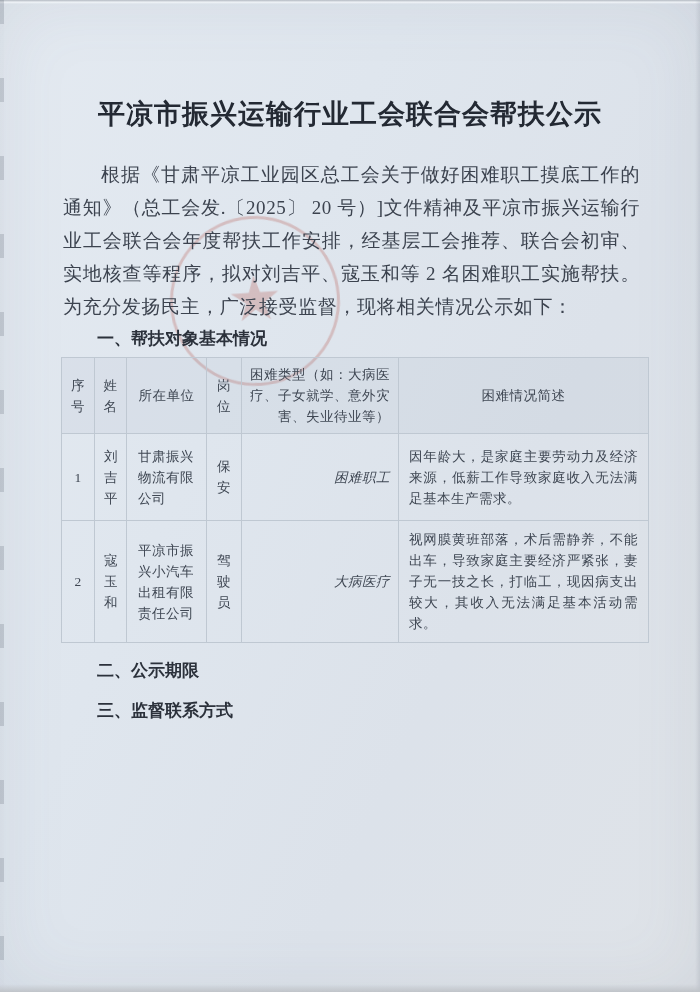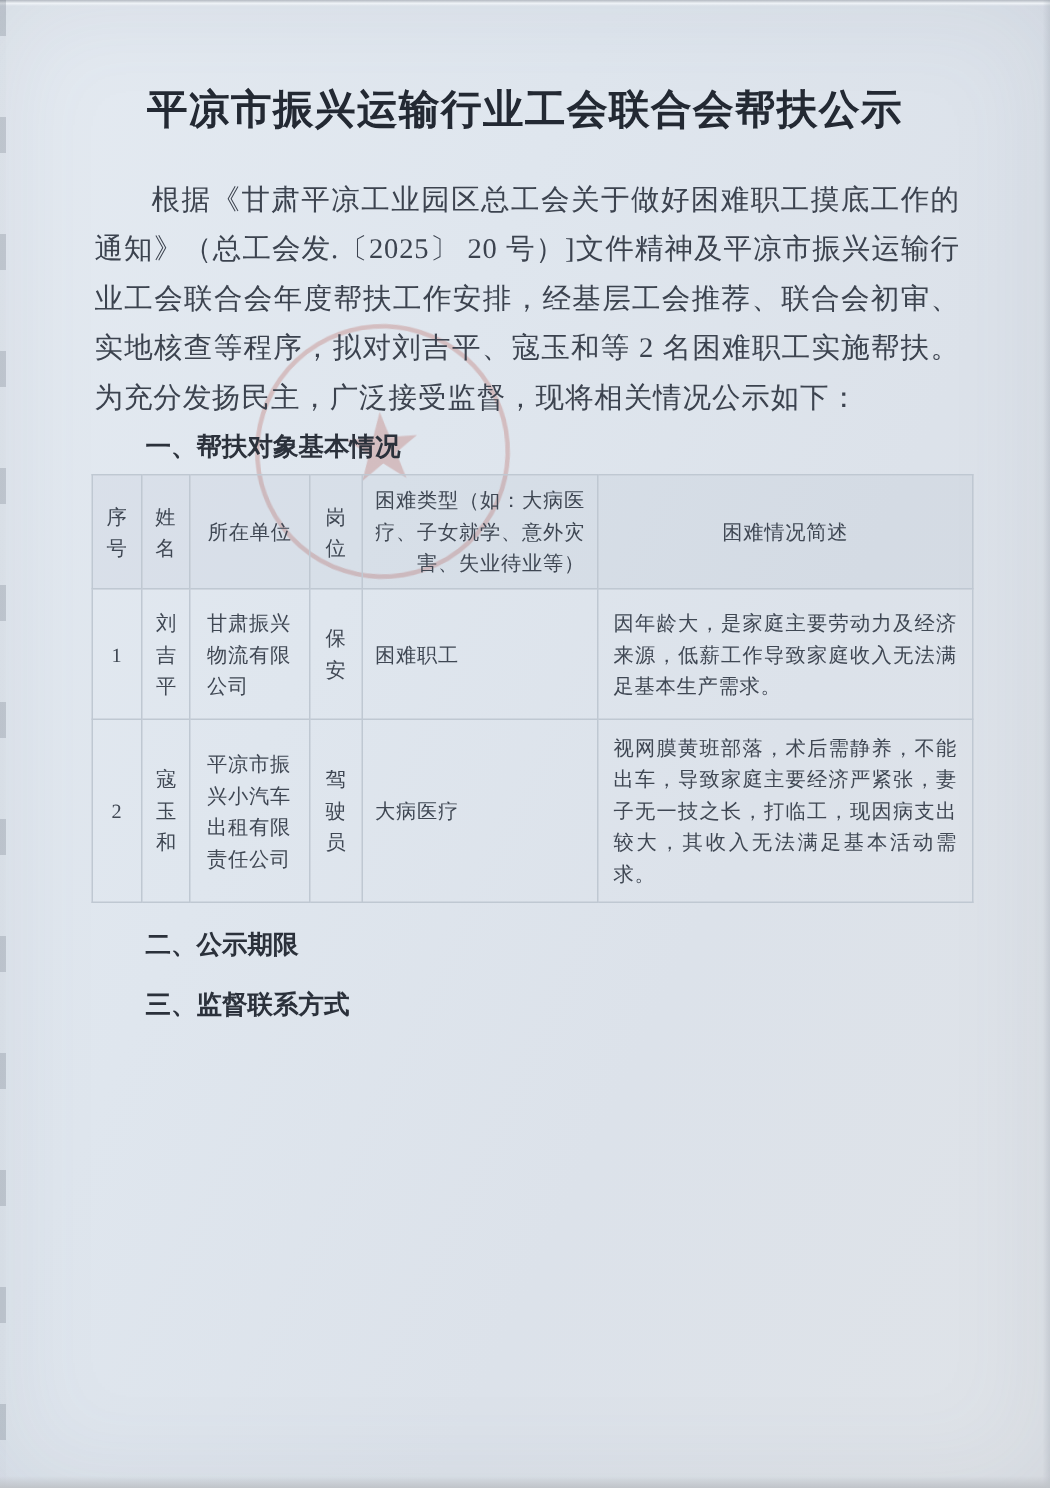--- a/index.html
+++ b/index.html
@@ -13,21 +13,21 @@
   }
   .edge-top{position:absolute;top:0;left:0;width:100%;height:4px;z-index:5;
     background:linear-gradient(to bottom,#b3b9c1 0%,#eff3f7 55%,rgba(239,243,247,0) 100%);}
   .edge-bottom{position:absolute;bottom:0;left:0;width:100%;height:8px;z-index:5;
     background:linear-gradient(to top,#c0c4c9 0%,rgba(192,196,201,0) 100%);}
   .edge-left{position:absolute;top:0;left:0;width:4px;height:100%;z-index:5;opacity:.35;
     background:repeating-linear-gradient(to bottom,rgba(60,70,85,.55) 0 24px,rgba(60,70,85,.04) 24px 78px);}
   .edge-right{position:absolute;top:0;right:0;width:5px;height:100%;z-index:5;
     background:linear-gradient(to left,rgba(158,166,176,.30),rgba(158,166,176,0));}
 
-  h1{margin:0;padding-top:55px;text-align:center;
+  h1{margin:0;padding-top:96px;text-align:center;
      font-size:27px;font-weight:bold;letter-spacing:1px;color:#232933;
      font-family:"DejaVu Serif","Liberation Serif",serif;position:relative;z-index:2;}
 
   .intro{margin:26px 60px 0 63px;font-size:19px;line-height:33px;
     text-align:justify;text-indent:2em;letter-spacing:.6px;color:#3c434f;
     position:relative;z-index:2;}
 
   .sec-heading{margin:4px 60px 0 63px;text-indent:2em;
     font-family:"Liberation Sans","DejaVu Sans",sans-serif;font-weight:bold;
     font-size:17px;line-height:24px;color:#2b313b;position:relative;z-index:2;}
@@ -42,21 +42,21 @@
   th,td{border:1px solid #bfc8d2;font-weight:normal;vertical-align:middle;
     padding:6px 8px;line-height:21px;letter-spacing:.5px;}
   thead th{height:62px;background:rgba(130,145,160,.08);text-align:center;}
   thead th.h-type{text-align:right;}
   tbody tr.r1 td{height:70px;}
   tbody tr.r2 td{height:92px;}
   td.c-num{text-align:center;}
   td.c-name{text-align:center;padding:6px 9px;}
   td.c-unit{text-align:left;padding:6px 11px;}
   td.c-post{text-align:center;padding:6px 10px;}
-  td.c-type{text-align:left;}
+  td.c-type{text-align:right;font-style:italic;}
   td.c-desc{text-align:justify;padding:8px 10px;}
 
   .seal{position:absolute;left:170px;top:216px;width:170px;height:170px;z-index:1;
     filter:blur(.5px);transform:rotate(-4deg);}
   .seal-ring{position:absolute;top:0;left:0;right:0;bottom:0;
     border:3px solid rgba(178,72,60,.26);border-radius:50%;}
   .seal-star{position:absolute;left:50%;top:50%;transform:translate(-50%,-54%);
     font-size:62px;color:rgba(178,72,60,.26);
     font-family:"DejaVu Sans","Liberation Sans",sans-serif;}
 </style>

